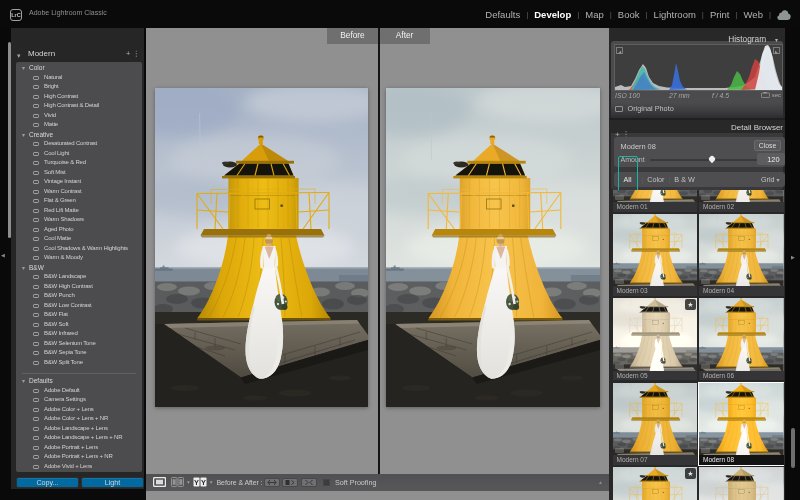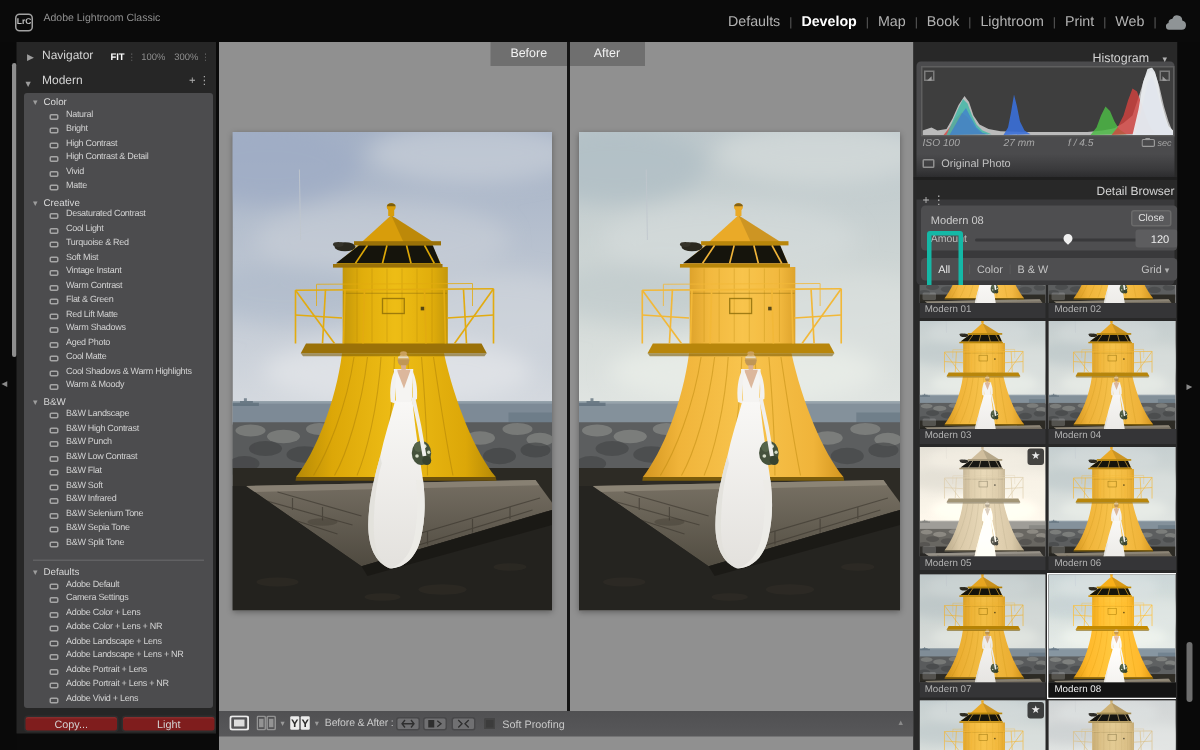--- a/index.html
+++ b/index.html
@@ -25,21 +25,21 @@
 .navr .sp{margin-left:6px}
 #prerow{position:absolute;left:0;top:20px;width:133px;height:15px}
 #prerow .hdr{position:absolute;left:17px;top:1px}
 .plus{position:absolute;right:4px;top:1px;font-size:7.5px;color:#b0b0b0}
 #plist{position:absolute;left:5px;top:34px;width:126px;height:410px;background:#4c4c4e;border-radius:2px;padding-top:2px;overflow:hidden}
 .pg{height:9.5px;font-size:6.5px;color:#d8d8d8;padding-left:6px;position:relative;white-space:nowrap}
 .pg .tri{font-size:6px;color:#9d9d9d;margin-right:4px}
 .pi{height:9.5px;font-size:6px;letter-spacing:-0.2px;color:#d2d2d2;padding-left:28px;position:relative;white-space:nowrap}
 .pic{position:absolute;left:17px;top:2.2px;width:6px;height:4.2px;border:0.8px solid #a5a5a5;border-radius:1.2px}
 .psep{height:6px;border-bottom:1px solid #616163;margin:0 6px 3px 6px}
-.btn{position:absolute;width:63px;height:11px;background:#7f1d1d;border:1px solid #2e2e2e;border-radius:2.5px;color:#d4d4d4;font-size:7.2px;text-align:center;line-height:10px;box-shadow:inset 0 1px 0 rgba(255,255,255,0.07)}
+.btn{position:absolute;width:63px;height:11px;background:#0369a1;border:1px solid #2e2e2e;border-radius:2.5px;color:#d4d4d4;font-size:7.2px;text-align:center;line-height:10px;box-shadow:inset 0 1px 0 rgba(255,255,255,0.07)}
 #copybtn{left:5px;top:448.5px}
 #pastebtn{left:70px;top:448.5px}
 #center{position:absolute;left:146px;top:28px;width:463px;height:472px;background:#909090}
 #divider{position:absolute;left:232px;top:0;width:1.6px;height:445.5px;background:#141414}
 #beftab{position:absolute;left:181px;top:0;width:51px;height:15.5px;background:#6f6f6f;color:#f2f2f2;font-size:8.3px;text-align:center;line-height:15px}
 #afttab{position:absolute;left:233.6px;top:0;width:50px;height:15.5px;background:#6f6f6f;color:#f2f2f2;font-size:8.3px;text-align:center;line-height:15px}
 .photo{position:absolute;top:60px;box-shadow:0 1px 4px rgba(0,0,0,0.35)}
 .photo svg{display:block}
 #toolbar{position:absolute;left:0;top:445.5px;width:463px;height:17.5px;background:linear-gradient(#505052,#58585a);display:flex;align-items:center;padding-left:7px}
 #toolbar .ti{display:block}
@@ -69,21 +69,21 @@
 .plus2{font-size:8px;color:#b5b5b5}
 #modbox{position:absolute;left:4.5px;top:109px;width:171px;height:30px;background:#4e4e50;border-radius:3px}
 #modname{position:absolute;left:7px;top:4.5px;font-size:7.4px;color:#cccccc}
 #closebtn{position:absolute;right:3.5px;top:3px;width:27px;height:11px;background:#59595b;border:1px solid #6a6a6a;border-radius:2px;color:#dedede;font-size:6.8px;text-align:center;line-height:10px}
 #amtlab{position:absolute;left:7px;top:18.5px;font-size:7px;color:#bbbbbb}
 #amttrack{position:absolute;left:36px;top:22.2px;width:108px;height:1.8px;background:#39393b;border-radius:1px}
 #amtthumb{position:absolute;left:95px;top:18.5px;width:6px;height:6px;background:#efefef;border-radius:50% 50% 50% 0;transform:rotate(-45deg)}
 #amtvalbg{position:absolute;right:0;top:15.5px;width:28px;height:12px;background:#5d5d5f;border-radius:2px}
 #amtval{position:absolute;right:5px;top:17.5px;font-size:7.4px;color:#ececec}
 #tabbox{position:absolute;left:4.5px;top:144px;width:171px;height:15px;background:#4e4e50;border-radius:3px;display:flex;align-items:center}
-#allbtn{margin-left:4px;padding:18px 5px;border:3px solid #14b8a6;border-radius:2px;font-size:7.2px;color:#e8e8e8}
+#allbtn{margin-left:4px;padding:18px 5px;border:1px solid #14b8a6;border-radius:2px;font-size:7.2px;color:#e8e8e8}
 .tsep{color:#5c5c5c;font-size:7px;margin:0 4px}
 .tname{font-size:7.2px;color:#c2c2c2}
 #gridlab{margin-left:auto;margin-right:5px;font-size:7.2px;color:#c2c2c2}
 #tgrid{position:absolute;left:3.5px;top:162px;width:171px;height:310px;overflow:hidden}
 .cell{position:absolute;width:84.5px}
 .timg{position:relative;width:84.5px;height:72.3px;overflow:hidden;background:#888}
 .tin{position:absolute;left:0;top:-20.1px;width:84.5px;height:123px}
 .tin svg{display:block}
 .timg::after{content:"";position:absolute;left:2px;bottom:2px;width:9px;height:5px;background:rgba(205,205,205,0.25);border-radius:1px}
 .tlab{position:relative;width:84.5px;height:9.7px;background:#353537;color:#b2b2b2;font-size:6.5px;line-height:9.7px;padding-left:4px}
@@ -130,25 +130,20 @@
  <svg width="15" height="11" viewBox="0 0 15 11" style="margin-left:5px">
           <path d="M12.2,4.6 A3.4,3.4 0 0,0 5.6,3.5 A2.9,2.9 0 0,0 3,6.4 A2.3,2.3 0 0,0 3.3,10.9 L11.8,10.9 A3.2,3.2 0 0,0 12.2,4.6 Z" fill="#8f9496"></path>
         </svg>
  </div>
     </div>
 <div id="ledge">
       <div id="lthumb"></div>
       <div id="larrow">◀</div>
     </div>
 <div id="lpanel">
-<div id="navrow">
-        <span class="tri2">▶</span>
-        <span class="hdr">Navigator</span>
-        <span class="navr"><b>FIT</b><span class="dim">&nbsp;⋮&nbsp;&nbsp;</span><span class="dim2">100%</span><span class="dim2 sp">300%</span><span class="dim">&nbsp;⋮</span></span>
-      </div>
 <div id="prerow">
         <span class="tri2b">▾</span>
         <span class="hdr">Modern</span>
         <span class="plus">+&nbsp;⋮</span>
       </div>
 <div id="plist">
         <div class="pg"><span class="tri">▾</span>Color</div>
 <div class="pi"><span class="pic"></span>Natural</div>
 <div class="pi"><span class="pic"></span>Bright</div>
 <div class="pi"><span class="pic"></span>High Contrast</div>

